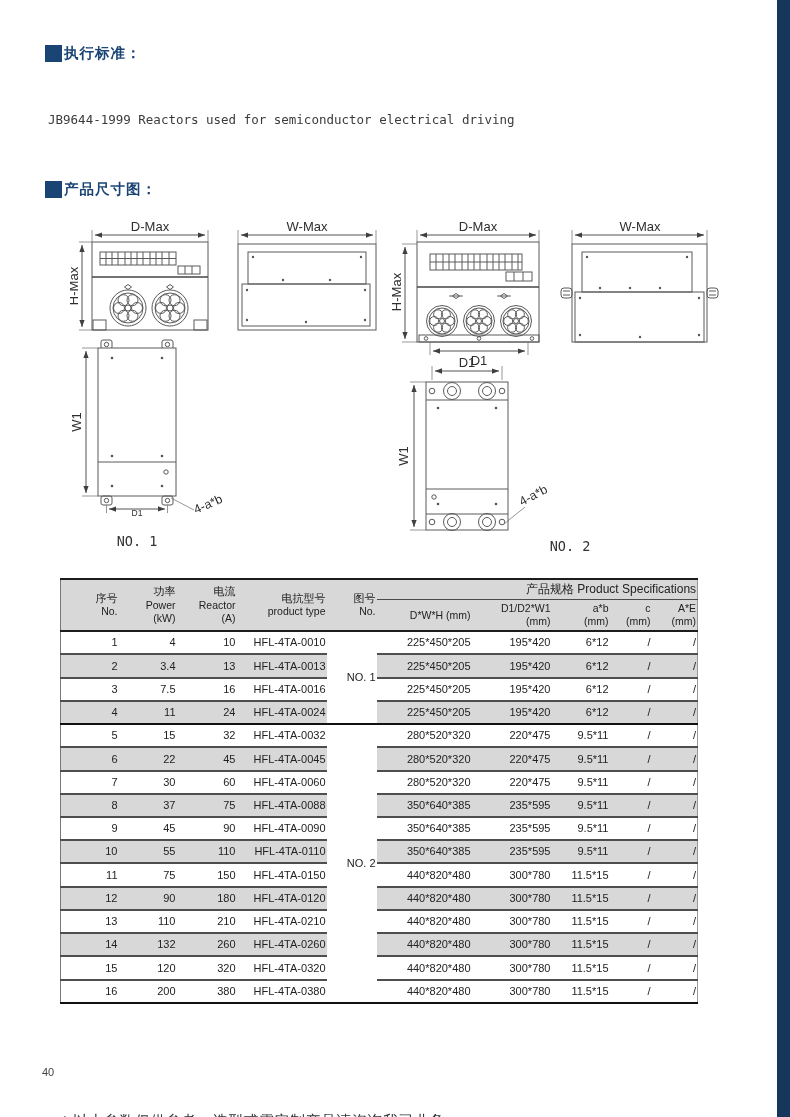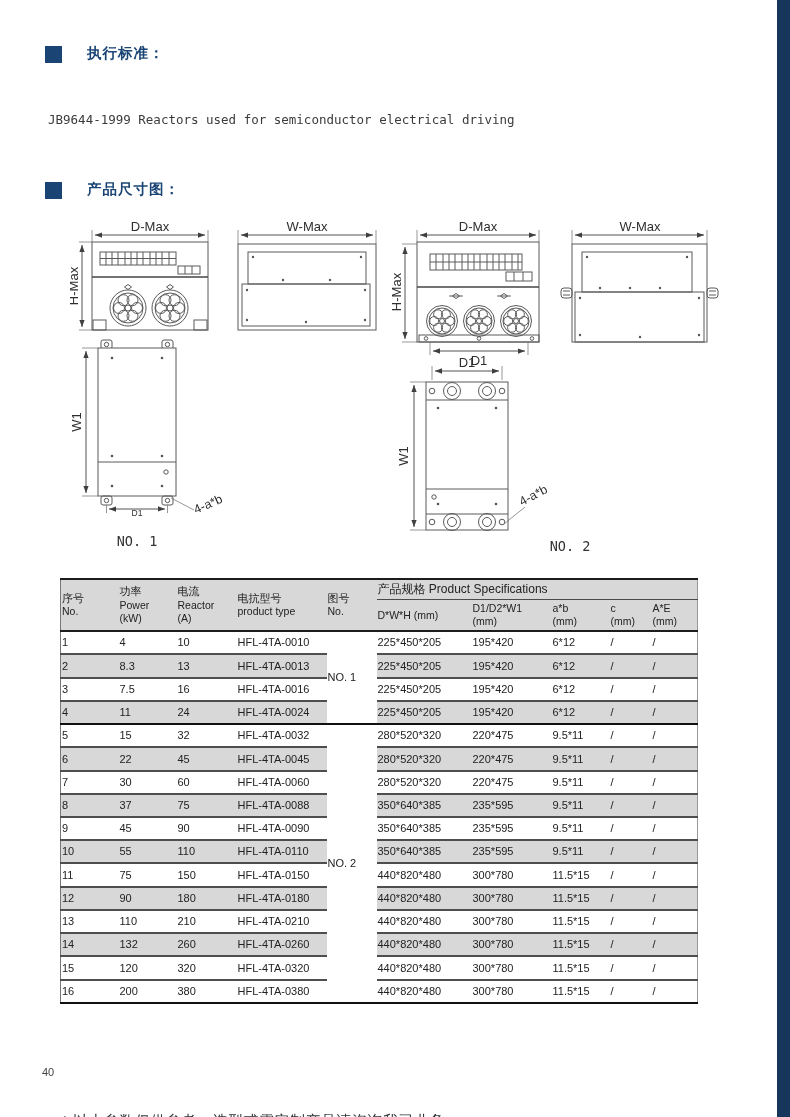--- a/index.html
+++ b/index.html
@@ -1,36 +1,36 @@
 <!DOCTYPE html>
 <html style="--navy: #1a4474; --shade: #d8d8d8; --edge: #16365c;"><head>
 <meta charset="utf-8">
 <style>
   :root{ --navy:#1a4474; --shade:#d8d8d8; --edge:#16365c; --rule:#4e4e4e; --dark:#1c1c1c; }
   html,body{margin:0;padding:0;}
   body{font-family:"Liberation Sans",sans-serif;background:#fff;}
   .page{position:relative;width:790px;height:1117px;background:#fff;overflow:hidden;}
   .edge-bar{position:absolute;right:0;top:0;width:13px;height:1117px;background:var(--edge);}
-  .sec-head{position:absolute;display:flex;align-items:flex-end;gap:25px;}
+  .sec-head{position:absolute;display:flex;align-items:center;gap:2px;}
   .sq{width:17px;height:17px;background:var(--navy);display:inline-block;}
   .sec-title{color:var(--navy);font-weight:bold;font-size:14.5px;letter-spacing:1px;}
   .std-lines{position:absolute;left:48px;top:70px;font-family:"DejaVu Sans Mono",monospace;
              font-size:12.5px;line-height:1.6;color:#3b3b3b;white-space:pre;}
   svg{position:absolute;}
   svg text{font-family:"Liberation Sans",sans-serif;fill:#2e2e2e;}
   svg .cap{font-family:"DejaVu Sans Mono",monospace;font-size:13.5px;fill:#333;}
   .ln{stroke:#5a5a5a;stroke-width:1;fill:none;}
   .lnb{stroke:#444;stroke-width:1.6;fill:none;}
   .fillw{fill:#fff;stroke:#5a5a5a;stroke-width:1;}
   .dim{stroke:#3f3f3f;stroke-width:0.9;fill:none;}
   .ext{stroke:#6a6a6a;stroke-width:0.7;}
   .dot{fill:#555;}
   
   .spec-table{position:absolute;left:60px;top:578px;width:637px;border-collapse:collapse;
-              table-layout:fixed;text-align:left;color:#222;
+              table-layout:fixed;text-align:right;color:#222;
               border-top:2.5px solid var(--dark);border-left:1px solid #777;border-right:1px solid #999;}
   .spec-table th{background:var(--shade);font-weight:normal;padding:2px 1px;line-height:1.25;}
   .spec-table .zh{font-size:11px;}
   .spec-table .en{font-size:10.5px;}
   .hb{border-bottom:2.5px solid var(--dark);}
   .spec-span{border-bottom:1.5px solid #4a4a4a;font-size:12px;}
   .spec-table td{border-bottom:2px solid var(--rule);padding:3.2px 1px;font-size:11px;line-height:1.35;}
   tr.shade td{background:var(--shade);}
   td.figure-cell{background:#fff;vertical-align:middle;font-size:11px;}
   tr.group-end td, td.figure-cell{border-bottom:2.5px solid #111;}
@@ -339,21 +339,21 @@
           <td>HFL-4TA-0010</td>
           <td class="figure-cell" rowspan="4">NO. 1</td>
           <td>225*450*205</td>
           <td>195*420</td>
           <td>6*12</td>
           <td>/</td>
           <td>/</td>
         </tr>
         <tr class="shade">
           <td>2</td>
-          <td>8.3</td>
+          <td>3.4</td>
           <td>13</td>
           <td>HFL-4TA-0013</td>
           <td>225*450*205</td>
           <td>195*420</td>
           <td>6*12</td>
           <td>/</td>
           <td>/</td>
         </tr>
         <tr>
           <td>3</td>
@@ -452,21 +452,21 @@
           <td>440*820*480</td>
           <td>300*780</td>
           <td>11.5*15</td>
           <td>/</td>
           <td>/</td>
         </tr>
         <tr class="shade">
           <td>12</td>
           <td>90</td>
           <td>180</td>
-          <td>HFL-4TA-0180</td>
+          <td>HFL-4TA-0120</td>
           <td>440*820*480</td>
           <td>300*780</td>
           <td>11.5*15</td>
           <td>/</td>
           <td>/</td>
         </tr>
         <tr>
           <td>13</td>
           <td>110</td>
           <td>210</td>

